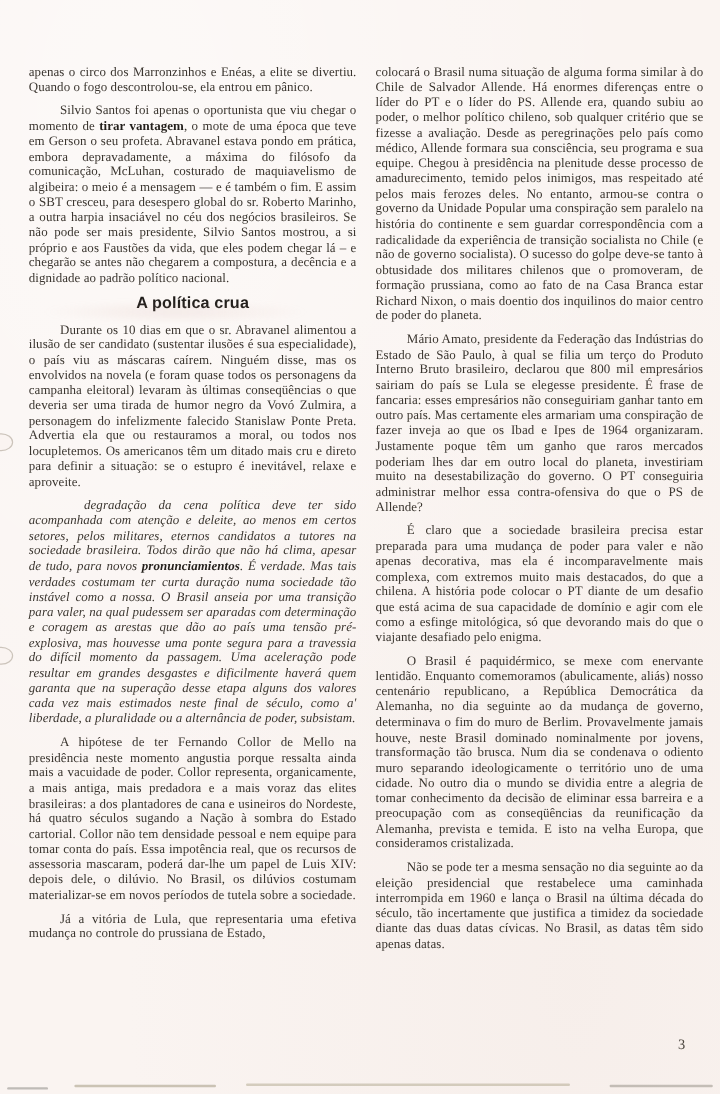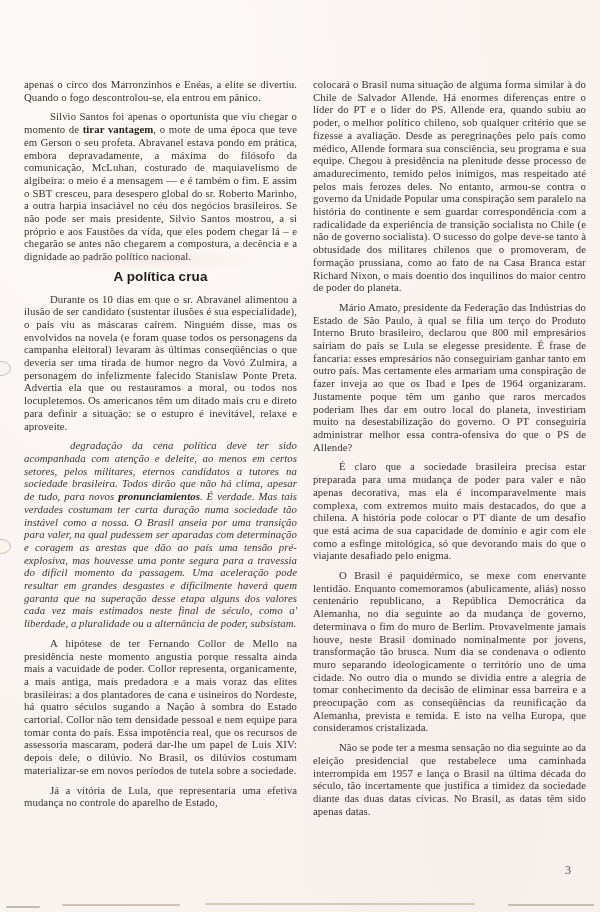--- a/index.html
+++ b/index.html
@@ -27,21 +27,20 @@
     display: flex;
     padding: 54px 14px 0 24px;
     gap: 16px;
   }
   .col {
     width: 273px;
     text-align: justify;
     font-size: 10.8px;
     line-height: 12.7px;
     letter-spacing: 0.05px;
-    margin-top: 24px;
   }
   .col p {
     margin: 0 0 7px 0;
     text-indent: 26px;
   }
   .col p.noindent { text-indent: 0; }
   .col p.deepindent { text-indent: 46px; font-style: italic; }
   b.inline-bold { color: #231f1b; font-weight: bold; }
   h2.section-heading {
     font-family: "Liberation Sans", sans-serif;
@@ -106,29 +105,29 @@
       <p><span>Silvio Santos foi apenas o oportunista que viu chegar o momento de </span><b class="inline-bold">tirar vantagem</b><span>, o mote de uma época que teve em Gerson o seu profeta. Abravanel estava pondo em prática, embora depravadamente, a máxima do filósofo da comunicação, McLuhan, costurado de maquiavelismo de algibeira: o meio é a mensagem — e é também o fim. E assim o SBT cresceu, para desespero global do sr. Roberto Marinho, a outra harpia insaciável no céu dos negócios brasileiros. Se não pode ser mais presidente, Silvio Santos mostrou, a si próprio e aos Faustões da vida, que eles podem chegar lá – e chegarão se antes não chegarem a compostura, a decência e a dignidade ao padrão político nacional.</span></p>
 
       <h2 class="section-heading">A política crua</h2>
 
       <p>Durante os 10 dias em que o sr. Abravanel alimentou a ilusão de ser candidato (sustentar ilusões é sua especialidade), o país viu as máscaras caírem. Ninguém disse, mas os envolvidos na novela (e foram quase todos os personagens da campanha eleitoral) levaram às últimas conseqüências o que deveria ser uma tirada de humor negro da Vovó Zulmira, a personagem do infelizmente falecido Stanislaw Ponte Preta. Advertia ela que ou restauramos a moral, ou todos nos locupletemos. Os americanos têm um ditado mais cru e direto para definir a situação: se o estupro é inevitável, relaxe e aproveite.</p>
 
       <p class="deepindent"><span>degradação da cena política deve ter sido acompanhada com atenção e deleite, ao menos em certos setores, pelos militares, eternos candidatos a tutores na sociedade brasileira. Todos dirão que não há clima, apesar de tudo, para novos </span><b class="inline-bold">pronunciamientos</b><span>. É verdade. Mas tais verdades costumam ter curta duração numa sociedade tão instável como a nossa. O Brasil anseia por uma transição para valer, na qual pudessem ser aparadas com determinação e coragem as arestas que dão ao país uma tensão pré-explosiva, mas houvesse uma ponte segura para a travessia do difícil momento da passagem. Uma aceleração pode resultar em grandes desgastes e dificilmente haverá quem garanta que na superação desse etapa alguns dos valores cada vez mais estimados neste final de século, como a' liberdade, a pluralidade ou a alternância de poder, subsistam.</span></p>
 
       <p>A hipótese de ter Fernando Collor de Mello na presidência neste momento angustia porque ressalta ainda mais a vacuidade de poder. Collor representa, organicamente, a mais antiga, mais predadora e a mais voraz das elites brasileiras: a dos plantadores de cana e usineiros do Nordeste, há quatro séculos sugando a Nação à sombra do Estado cartorial. Collor não tem densidade pessoal e nem equipe para tomar conta do país. Essa impotência real, que os recursos de assessoria mascaram, poderá dar-lhe um papel de Luis XIV: depois dele, o dilúvio. No Brasil, os dilúvios costumam materializar-se em novos períodos de tutela sobre a sociedade.</p>
 
-      <p>Já a vitória de Lula, que representaria uma efetiva mudança no controle do aparelho de Estado,</p>
+      <p>Já a vitória de Lula, que representaria uma efetiva mudança no controle do prussiana de Estado,</p>
     </div>
 
     <div class="col">
       <p class="noindent">colocará o Brasil numa situação de alguma forma similar à do Chile de Salvador Allende. Há enormes diferenças entre o líder do PT e o líder do PS. Allende era, quando subiu ao poder, o melhor político chileno, sob qualquer critério que se fizesse a avaliação. Desde as peregrinações pelo país como médico, Allende formara sua consciência, seu programa e sua equipe. Chegou à presidência na plenitude desse processo de amadurecimento, temido pelos inimigos, mas respeitado até pelos mais ferozes deles. No entanto, armou-se contra o governo da Unidade Popular uma conspiração sem paralelo na história do continente e sem guardar correspondência com a radicalidade da experiência de transição socialista no Chile (e não de governo socialista). O sucesso do golpe deve-se tanto à obtusidade dos militares chilenos que o promoveram, de formação prussiana, como ao fato de na Casa Branca estar Richard Nixon, o mais doentio dos inquilinos do maior centro de poder do planeta.</p>
       <p>Mário Amato, presidente da Federação das Indústrias do Estado de São Paulo, à qual se filia um terço do Produto Interno Bruto brasileiro, declarou que 800 mil empresários sairiam do país se Lula se elegesse presidente. É frase de fancaria: esses empresários não conseguiriam ganhar tanto em outro país. Mas certamente eles armariam uma conspiração de fazer inveja ao que os Ibad e Ipes de 1964 organizaram. Justamente poque têm um ganho que raros mercados poderiam lhes dar em outro local do planeta, investiriam muito na desestabilização do governo. O PT conseguiria administrar melhor essa contra-ofensiva do que o PS de Allende?</p>
       <p>É claro que a sociedade brasileira precisa estar preparada para uma mudança de poder para valer e não apenas decorativa, mas ela é incomparavelmente mais complexa, com extremos muito mais destacados, do que a chilena. A história pode colocar o PT diante de um desafio que está acima de sua capacidade de domínio e agir com ele como a esfinge mitológica, só que devorando mais do que o viajante desafiado pelo enigma.</p>
       <p>O Brasil é paquidérmico, se mexe com enervante lentidão. Enquanto comemoramos (abulicamente, aliás) nosso centenário republicano, a República Democrática da Alemanha, no dia seguinte ao da mudança de governo, determinava o fim do muro de Berlim. Provavelmente jamais houve, neste Brasil dominado nominalmente por jovens, transformação tão brusca. Num dia se condenava o odiento muro separando ideologicamente o território uno de uma cidade. No outro dia o mundo se dividia entre a alegria de tomar conhecimento da decisão de eliminar essa barreira e a preocupação com as conseqüências da reunificação da Alemanha, prevista e temida. E isto na velha Europa, que consideramos cristalizada.</p>
-      <p>Não se pode ter a mesma sensação no dia seguinte ao da eleição presidencial que restabelece uma caminhada interrompida em 1957 e lança o Brasil na última década do século, tão incertamente que justifica a timidez da sociedade diante das duas datas cívicas. No Brasil, as datas têm sido apenas datas.</p>
+      <p>Não se pode ter a mesma sensação no dia seguinte ao da eleição presidencial que restabelece uma caminhada interrompida em 1960 e lança o Brasil na última década do século, tão incertamente que justifica a timidez da sociedade diante das duas datas cívicas. No Brasil, as datas têm sido apenas datas.</p>
     </div>
 
   </div>
 
   <div class="page-number">3</div>
 
   <div class="curl curl-1"></div>
   <div class="curl curl-2"></div>
   <div class="edge-line edge-line-1"></div>
   <div class="edge-line edge-line-2"></div>

